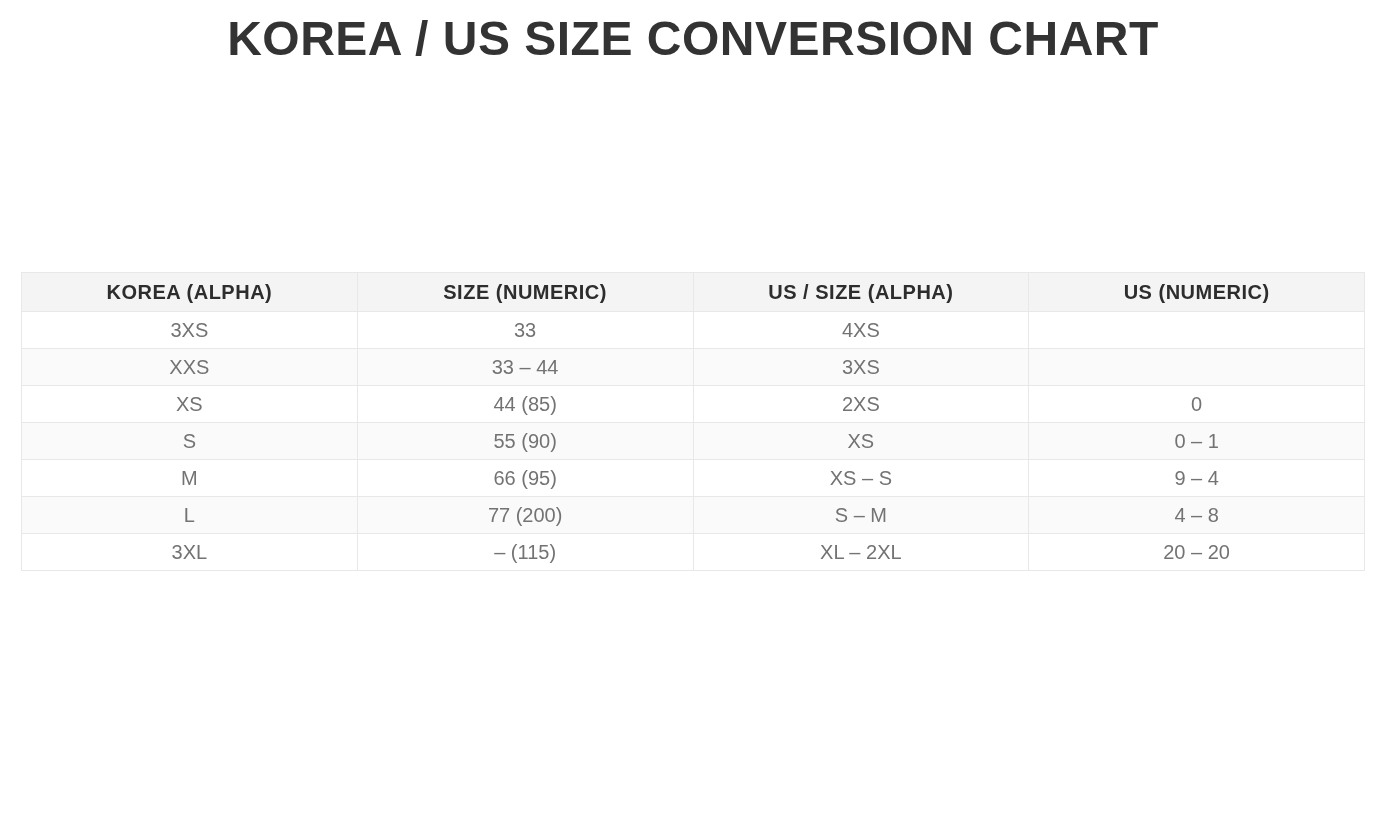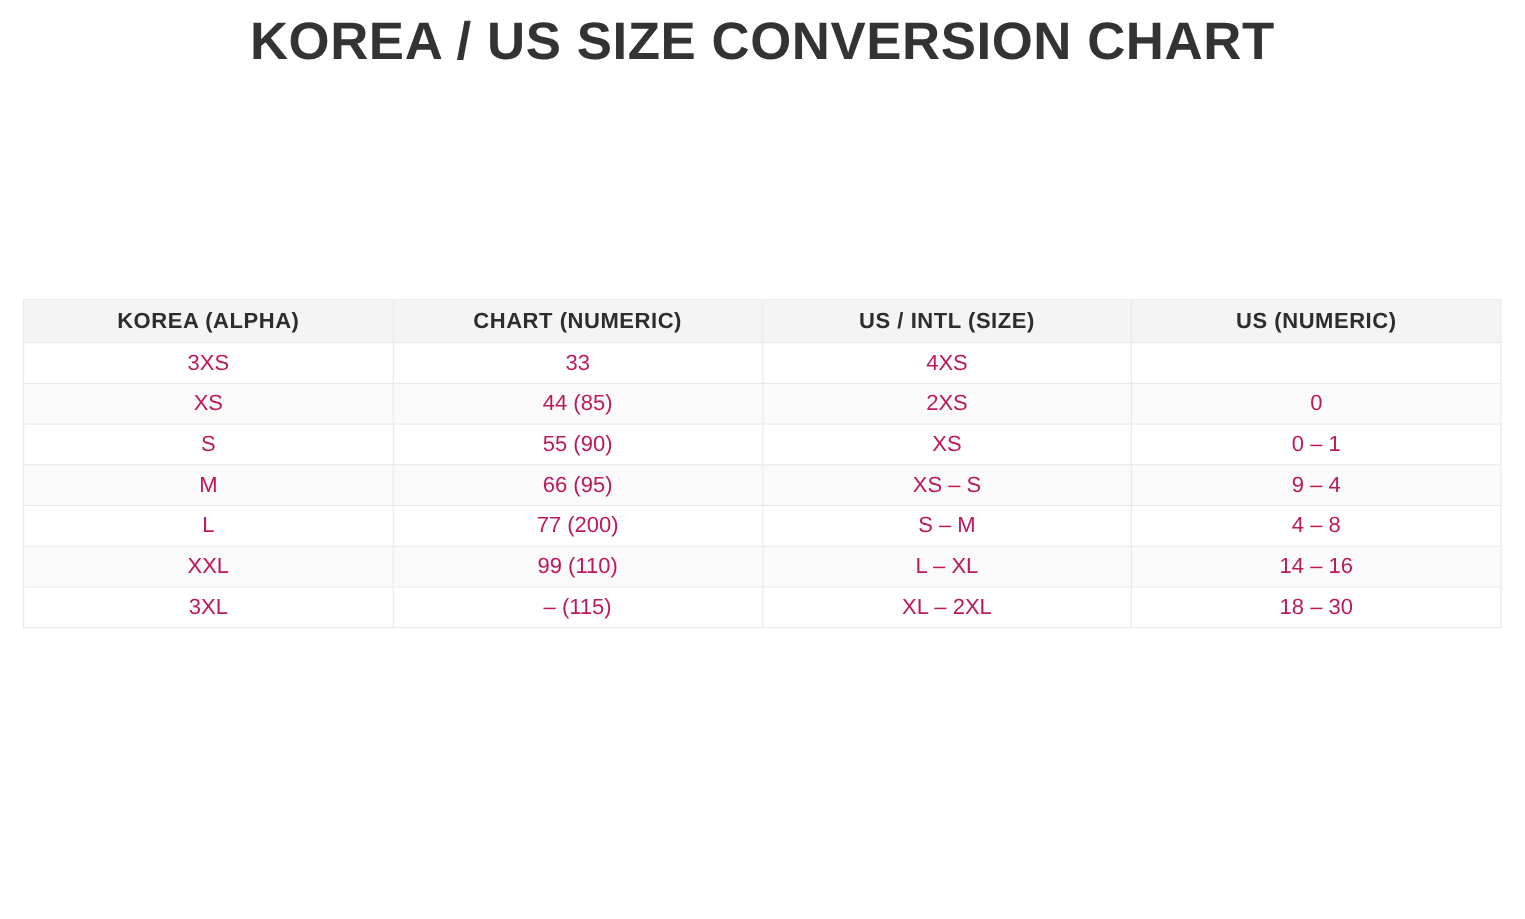--- a/index.html
+++ b/index.html
@@ -54,46 +54,52 @@
     background: #f4f4f4;
     font-size: 20px;
     font-weight: 700;
     letter-spacing: 0.5px;
     color: #2d2d2d;
   }
   table.conversion-table tbody td {
     height: 34px;
     font-size: 20px;
     font-weight: 400;
-    color: #be185d;
+    color: #737373;
   }
   table.conversion-table tbody tr:nth-child(even) td {
     background: #fafafa;
   }
 </style>
 </head>
 <body>
 
 <h1 class="page-title">KOREA / US SIZE CONVERSION CHART</h1>
 
 <div class="table-wrap">
   <table class="conversion-table">
     <thead>
       <tr>
         <th>KOREA (ALPHA)</th>
-        <th>CHART (NUMERIC)</th>
-        <th>US / INTL (SIZE)</th>
+        <th>SIZE (NUMERIC)</th>
+        <th>US / SIZE (ALPHA)</th>
         <th>US (NUMERIC)</th>
       </tr>
     </thead>
     <tbody>
         <tr>
           <td>3XS</td>
           <td>33</td>
           <td>4XS</td>
+          <td></td>
+        </tr>
+        <tr>
+          <td>XXS</td>
+          <td>33 – 44</td>
+          <td>3XS</td>
           <td></td>
         </tr>
         <tr>
           <td>XS</td>
           <td>44 (85)</td>
           <td>2XS</td>
           <td>0</td>
         </tr>
         <tr>
           <td>S</td>
@@ -107,26 +113,20 @@
           <td>XS – S</td>
           <td>9 – 4</td>
         </tr>
         <tr>
           <td>L</td>
           <td>77 (200)</td>
           <td>S – M</td>
           <td>4 – 8</td>
         </tr>
         <tr>
-          <td>XXL</td>
-          <td>99 (110)</td>
-          <td>L – XL</td>
-          <td>14 – 16</td>
-        </tr>
-        <tr>
           <td>3XL</td>
           <td>– (115)</td>
           <td>XL – 2XL</td>
-          <td>18 – 30</td>
+          <td>20 – 20</td>
         </tr>
       </tbody>
   </table>
 </div>
 
 </body></html>

